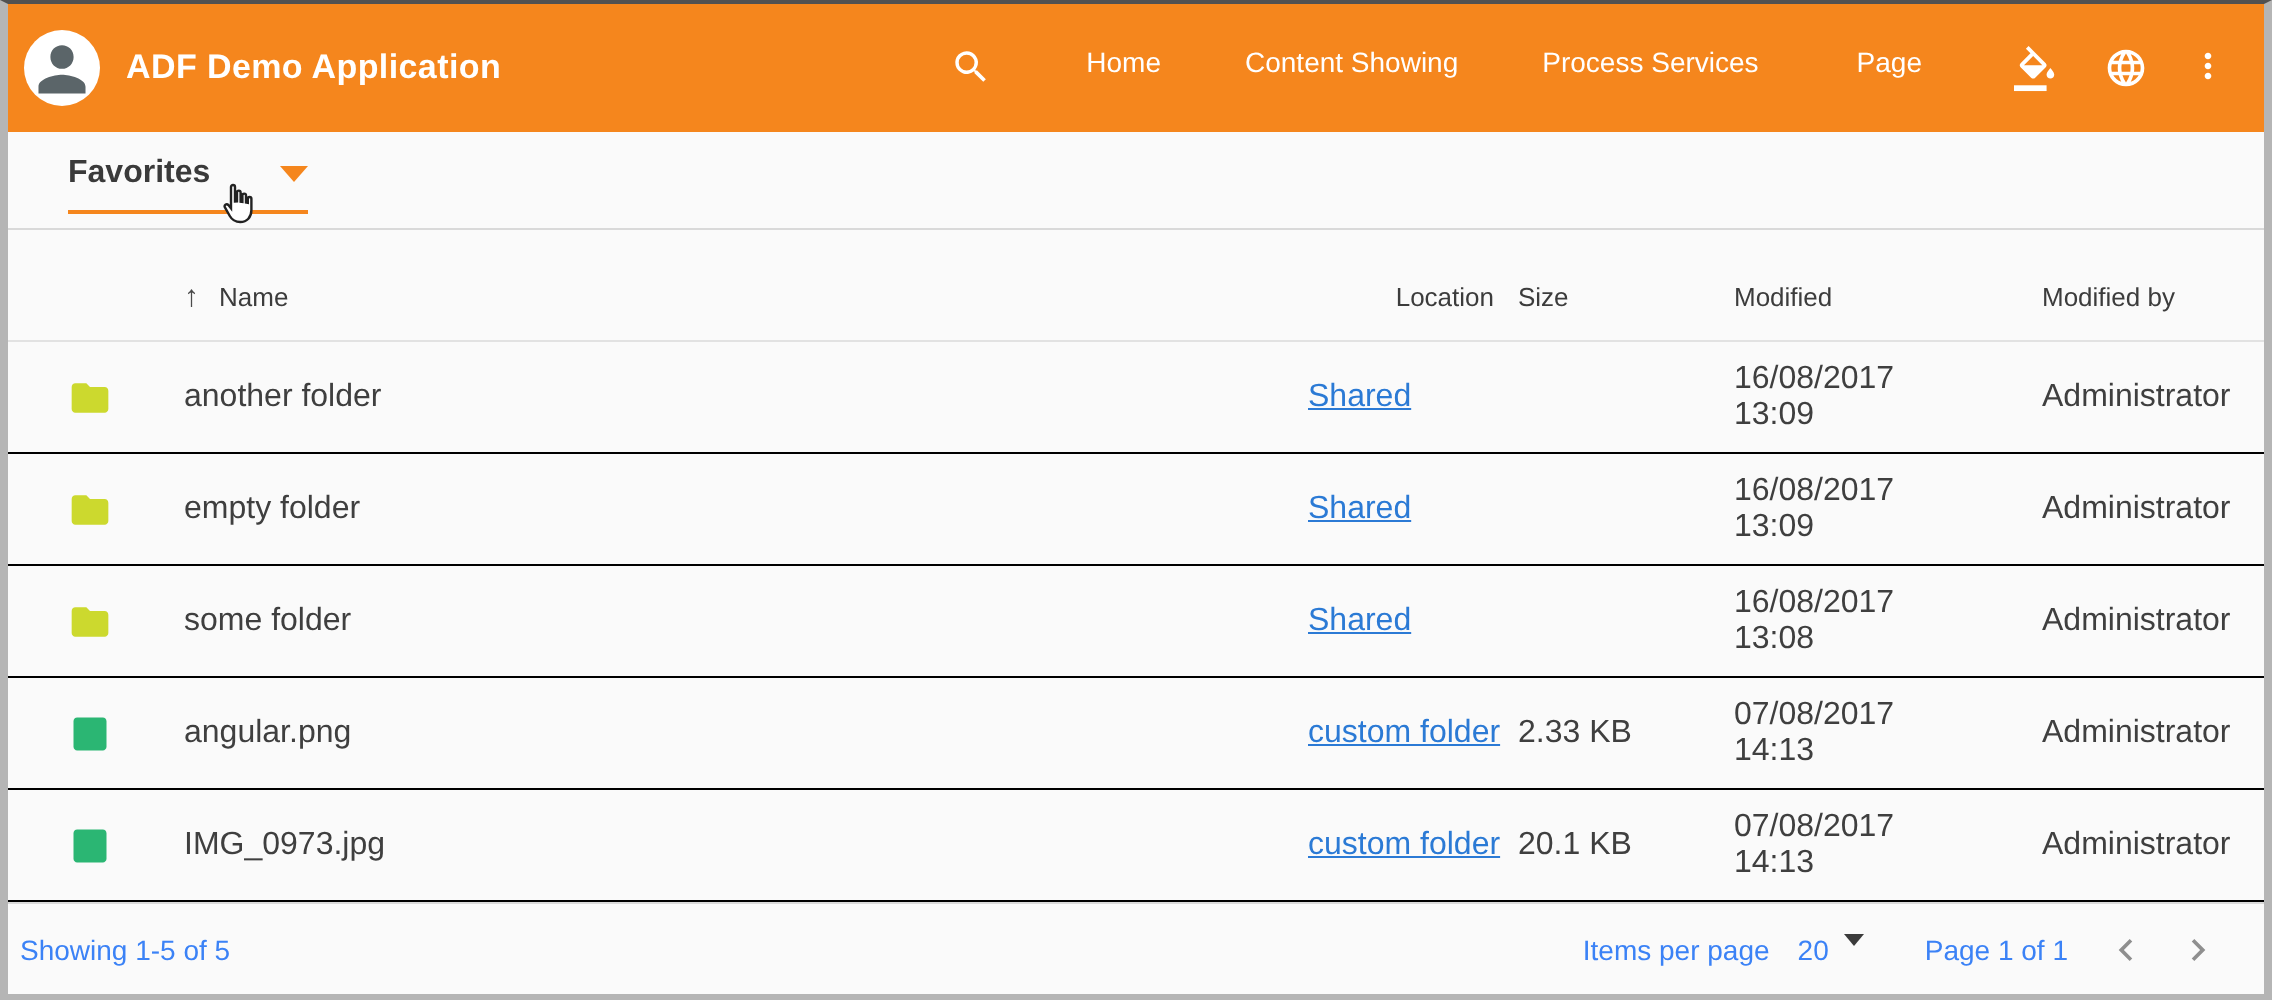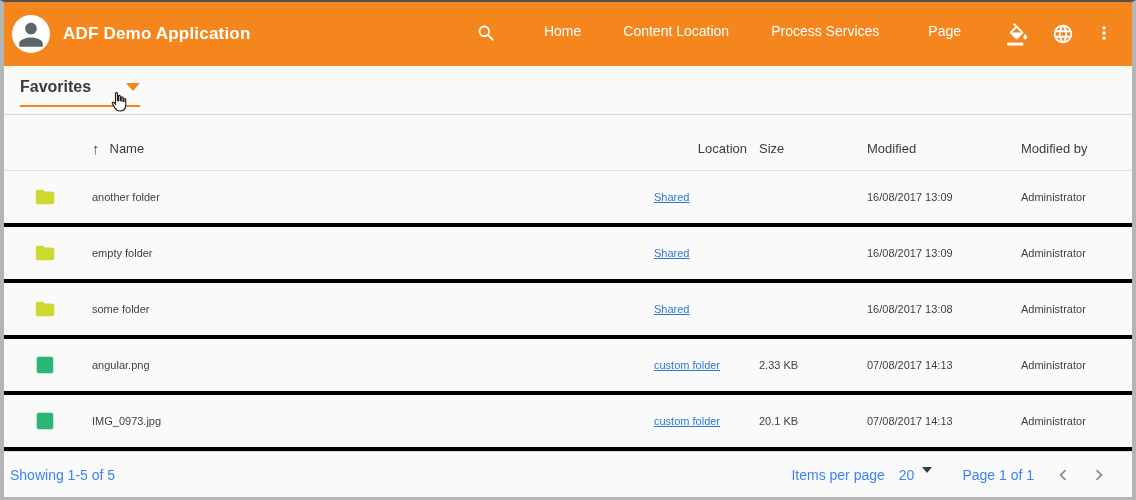--- a/index.html
+++ b/index.html
@@ -26,33 +26,33 @@
   .icon-btn { display:flex; align-items:center; justify-content:center; cursor:pointer; }
   .search-btn { margin-right:26px; }
   .nav-item { font-size:14px; font-weight:500; padding:0 21px; cursor:pointer; white-space:nowrap; }
   .nav-item.login { padding:0 28px; }
   .bucket-btn { margin-left:18px; }
   .globe-btn { margin-left:22px; }
   .dots-btn { margin-left:20px; margin-right:4px; }
   
   .view-strip { height:49px; background:#fafafa; border-bottom:1px solid #d9d9d9; position:relative; }
   .view-selector {
-    position:absolute; left:16px; top:12px; width:120px;
+    position:absolute; left:30px; top:12px; width:120px;
     display:flex; align-items:center; justify-content:space-between;
     padding-bottom:9px; border-bottom:2px solid #f5861d; cursor:pointer;
   }
   .view-label { font-size:16px; font-weight:600; color:#3a3a3a; }
   .caret-down { width:0; height:0; border-left:7px solid transparent; border-right:7px solid transparent; border-top:8px solid #f5861d; }
   .cursor-glyph { position:absolute; left:103px; top:88px; z-index:5; pointer-events:none; }
   
   .table { padding-top:12px; }
   .trow {
     display:grid; grid-template-columns:88px 552px 115px 80px 150px auto;
-    align-items:center; height:56px; border-bottom:4px solid #000000;
-    font-size:11px; color:#3f3f3f; background:#fafafa;
+    align-items:center; height:56px; border-bottom:1px solid #000000;
+    font-size:16px; color:#3f3f3f; background:#fafafa;
   }
   .thead { height:44px; font-size:13px; color:#3c3c3c; border-bottom:1px solid #e2e2e2; }
   .cell-icon { padding-left:30px; display:flex; align-items:center; }
   .cell-name-h { display:flex; align-items:center; gap:10px; cursor:pointer; }
   .sort-arrow { font-size:15px; color:#4a4a4a; line-height:1; }
   .cell-loc { padding-left:10px; }
   .cell-loc-h { text-align:right; padding-right:12px; }
   .cell-size { text-align:left; padding-right:6px; }
   .cell-mod { padding-left:28px; }
   .cell-modby { padding-left:32px; }
@@ -84,21 +84,21 @@
     </div>
     <div class="app-title">ADF Demo Application</div>
 
     <div class="appbar-right">
       <span class="icon-btn search-btn">
         <svg width="21" height="21" viewBox="0 0 24 24">
             <path fill="#fff" d="M15.5 14h-.79l-.28-.27a6.5 6.5 0 1 0-.7.7l.27.28v.79l5 4.99L20.49 19l-4.99-5zm-6 0A4.5 4.5 0 1 1 14 9.5 4.5 4.5 0 0 1 9.5 14z"></path>
           </svg>
       </span>
       <span class="nav-item">Home</span>
-      <span class="nav-item">Content Location</span>
+      <span class="nav-item">Content Showing</span>
       <span class="nav-item">Process Services</span>
       <span class="nav-item login">Page</span>
       <span class="icon-btn bucket-btn">
         <svg width="23" height="23" viewBox="0 0 24 24">
             <path fill="#fff" d="M16.56 8.94L7.62 0 6.21 1.41l2.38 2.38-5.15 5.15c-.59.59-.59 1.54 0 2.12l5.5 5.5c.29.29.68.44 1.06.44s.77-.15 1.06-.44l5.5-5.5c.59-.58.59-1.53 0-2.12zM5.21 10L10 5.21 14.79 10H5.21zM19 11.5s-2 2.17-2 3.5c0 1.1.9 2 2 2s2-.9 2-2c0-1.33-2-3.5-2-3.5z"></path>
             <rect x="0" y="20.5" width="17" height="3" fill="#fff"></rect>
           </svg>
       </span>
       <span class="icon-btn globe-btn">
         <svg width="22" height="22" viewBox="0 0 24 24">

